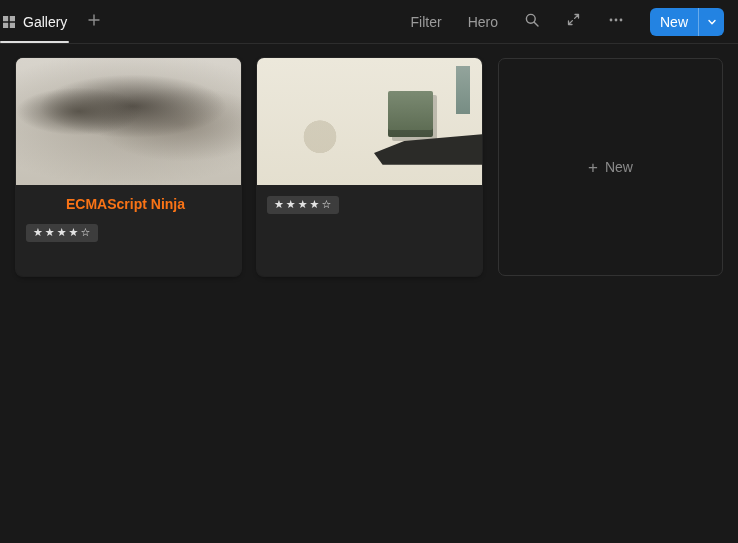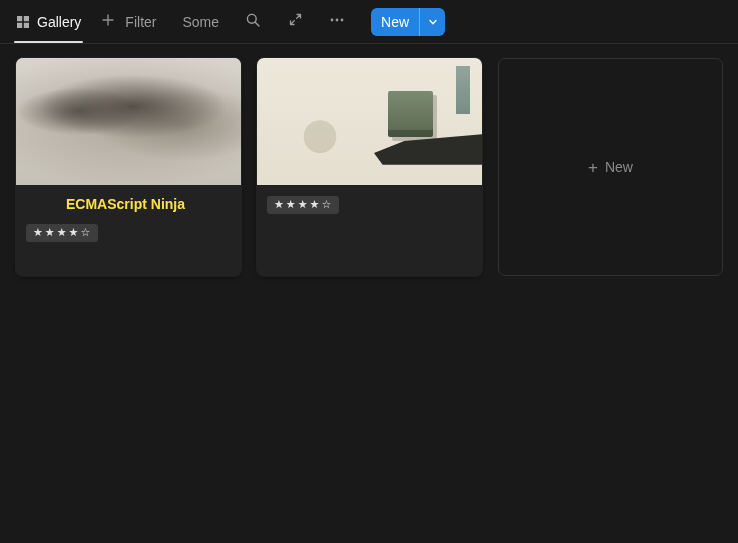--- a/index.html
+++ b/index.html
@@ -16,22 +16,22 @@
     background:var(--page-bg);
     font-family:"Liberation Sans", sans-serif;
     color:#e8e8e8;
     -webkit-font-smoothing:antialiased;
   }
   button{background:none;border:none;cursor:pointer;font:inherit;color:inherit}
 
   
   .topbar{
     height:43px;
-    display:flex;align-items:center;justify-content:flex-start;
-    padding:0 14px 0 14px;
+    display:flex;align-items:center;justify-content:space-between;
+    padding:0 14px 0 0;
   }
   .topbar-left{display:flex;align-items:center;gap:14px;height:100%}
   .tab{
     position:relative;height:100%;
     display:flex;align-items:center;gap:7px;
     color:#f2f2f2;font-size:14px;font-weight:500;
     padding:0 2px;cursor:pointer;
   }
   .tab.active::after{
     content:"";position:absolute;left:0;right:0;bottom:0;height:2px;
@@ -69,21 +69,21 @@
     background:var(--card-bg);
     border-radius:7px;
     overflow:hidden;
     cursor:pointer;
     box-shadow:0 0 0 1px rgba(255,255,255,.06), 0 2px 4px rgba(0,0,0,.35);
     display:flex;flex-direction:column;
   }
   .card-img{height:127px;position:relative;overflow:hidden;flex:none}
   .card-body{padding:9px 10px 12px 10px}
   .card-title{
-    font-size:14px;font-weight:700;color:#fde047;line-height:1.32;
+    font-size:14px;font-weight:700;color:#f97316;line-height:1.32;
     margin:1px 0 9px 0;
     padding-left:40px;
   }
   .rating{
     display:inline-block;font-size:11px;letter-spacing:2px;line-height:1;
     padding:3px 6px 4px 7px;border-radius:3px;white-space:nowrap;
   }
   .rating-gray {background:var(--rating-gray-bg); color:var(--rating-gray-fg)}
   .rating-brown{background:var(--rating-brown-bg);color:var(--rating-brown-fg)}
   .rating-gold {background:var(--rating-gold-bg); color:var(--rating-gold-fg)}
@@ -200,21 +200,21 @@
         <span>
           <svg width="14" height="14" viewBox="0 0 14 14">
               <path stroke="currentColor" stroke-width="1.4" stroke-linecap="round" d="M7 2v10M2 7h10" fill="none"></path>
             </svg>
         </span>
       </button>
     </div>
 
     <div class="topbar-right">
       <button class="txtbtn">Filter</button>
-      <button class="txtbtn">Some</button>
+      <button class="txtbtn">Hero</button>
       <button class="iconbtn">
         <span>
           <svg width="16" height="16" viewBox="0 0 16 16" fill="none">
               <circle cx="6.8" cy="6.8" r="4.4" stroke="currentColor" stroke-width="1.4"></circle>
               <path d="M10.2 10.2L14 14" stroke="currentColor" stroke-width="1.4" stroke-linecap="round"></path>
             </svg>
         </span>
       </button>
       <button class="iconbtn">
         <span>

